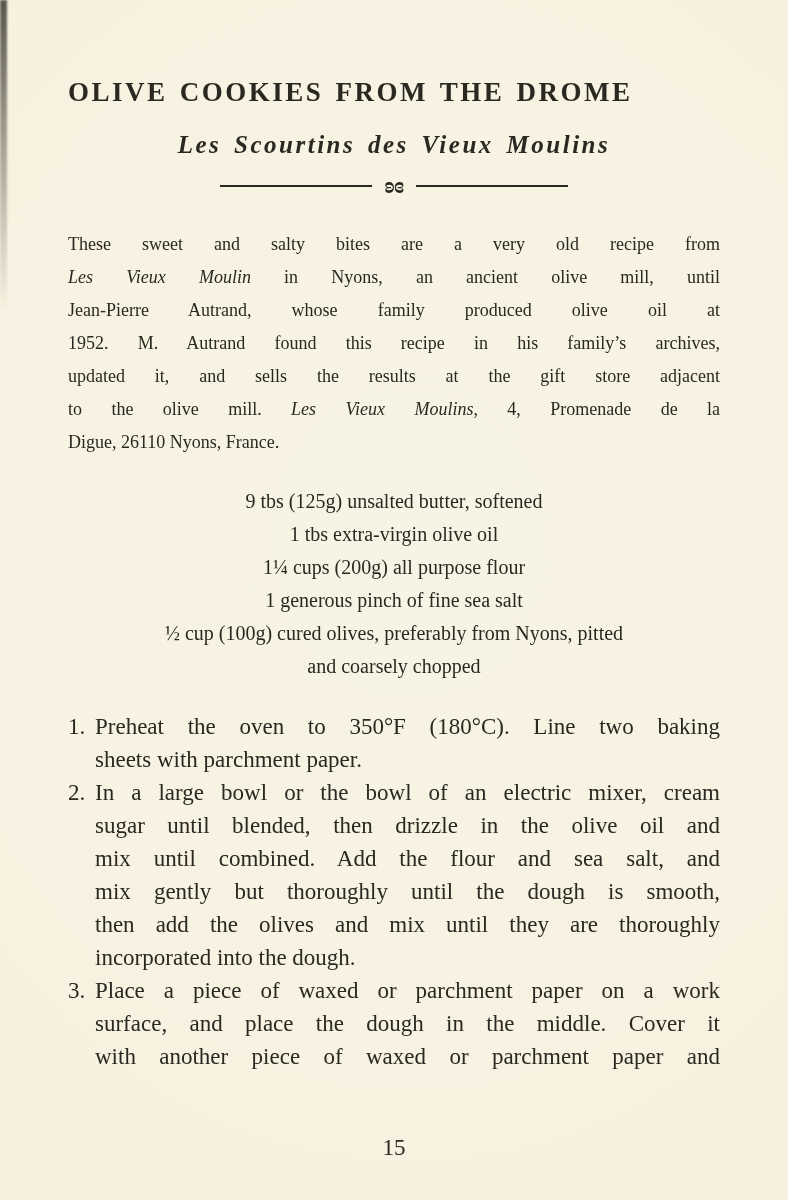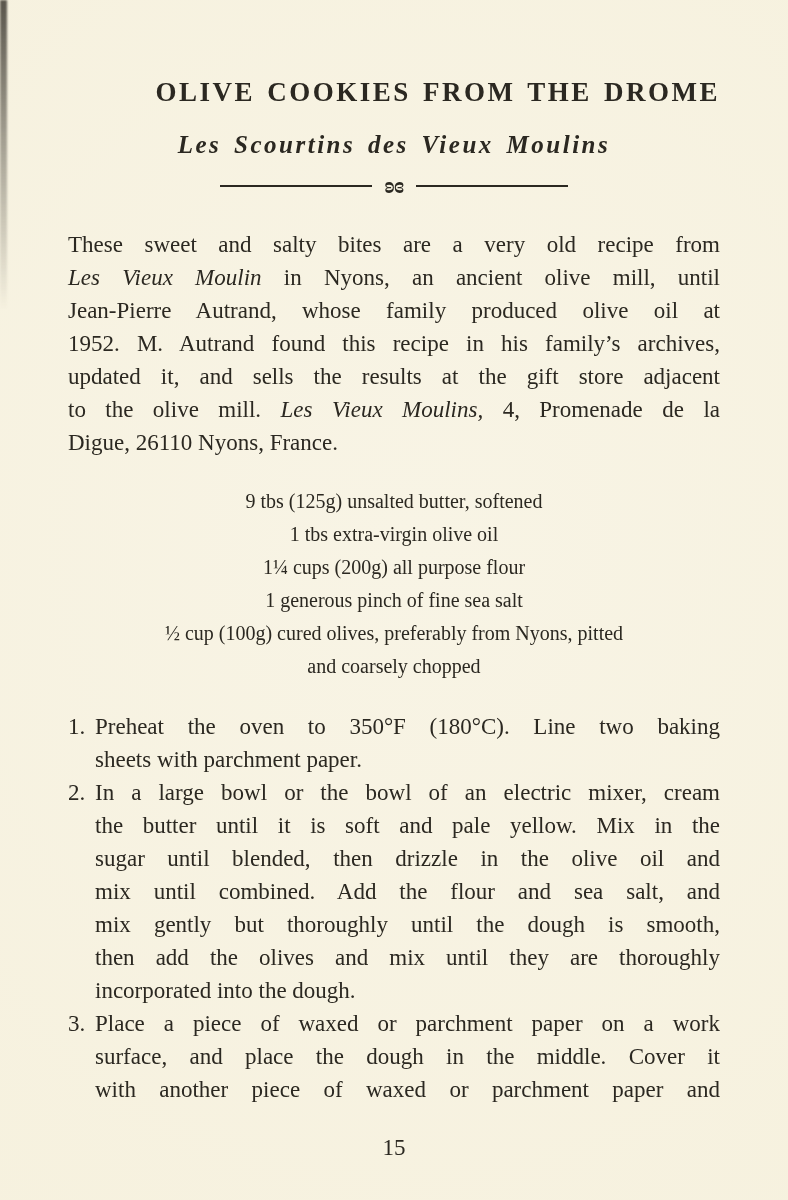--- a/index.html
+++ b/index.html
@@ -19,35 +19,35 @@
   .scan-edge {
     position: absolute; left: 0; top: 0; width: 7px; height: 310px;
     background: linear-gradient(180deg, rgba(62,58,50,0.85) 0%, rgba(62,58,50,0.45) 45%, rgba(62,58,50,0) 100%);
     filter: blur(1px);
     pointer-events: none;
   }
   .title {
     margin: 0;
     font-size: 27px; font-weight: 700;
     letter-spacing: 2.5px; word-spacing: 3px;
-    text-align: right; line-height: 32px;
+    text-align: left; line-height: 32px;
   }
   .subtitle {
     margin: 20px 0 0 0;
     font-size: 25px; font-weight: 700; font-style: italic;
     letter-spacing: 2.5px; word-spacing: 4px;
     text-align: center; line-height: 34px;
   }
   .divider {
     margin-top: 12px; height: 24px;
     display: flex; align-items: center; justify-content: center; gap: 12px;
   }
   .rule { width: 152px; height: 2px; background: #2b2821; }
   .ornament { font-size: 23px; font-weight: 700; line-height: 1; letter-spacing: -1px; transform: translateY(-1px); }
-  .intro { margin-top: 30px; font-size: 23px; line-height: 33px; }
+  .intro { margin-top: 30px; font-size: 18px; line-height: 33px; }
   .line { text-align: justify; text-align-last: justify; }
   .line.flush { text-align-last: left; }
   .intro i, .intro .it { font-style: italic; }
   .ingredients { margin-top: 26px; font-size: 20px; line-height: 33px; text-align: center; }
   .steps { margin-top: 27px; font-size: 23px; line-height: 33px; }
   .step { display: grid; grid-template-columns: 27px 1fr; }
   .step-marker { text-align: left; }
   .pageno {
     position: absolute; top: 1134px; left: 0; right: 0;
     text-align: center; font-size: 23px; line-height: 28px;
@@ -92,21 +92,20 @@
         <div class="step-marker">1.</div>
         <div class="step-body">
           <div class="line">Preheat the oven to 350°F (180°C). Line two baking</div>
           <div class="line flush">sheets with parchment paper.</div>
         </div>
       </div>
       <div class="step">
         <div class="step-marker">2.</div>
         <div class="step-body">
           <div class="line">In a large bowl or the bowl of an electric mixer, cream</div>
-          <div class="line">the butter until it is soft and pale yellow. Mix in the</div>
           <div class="line">sugar until blended, then drizzle in the olive oil and</div>
           <div class="line">mix until combined. Add the flour and sea salt, and</div>
           <div class="line">mix gently but thoroughly until the dough is smooth,</div>
           <div class="line">then add the olives and mix until they are thoroughly</div>
           <div class="line flush">incorporated into the dough.</div>
         </div>
       </div>
       <div class="step">
         <div class="step-marker">3.</div>
         <div class="step-body">

